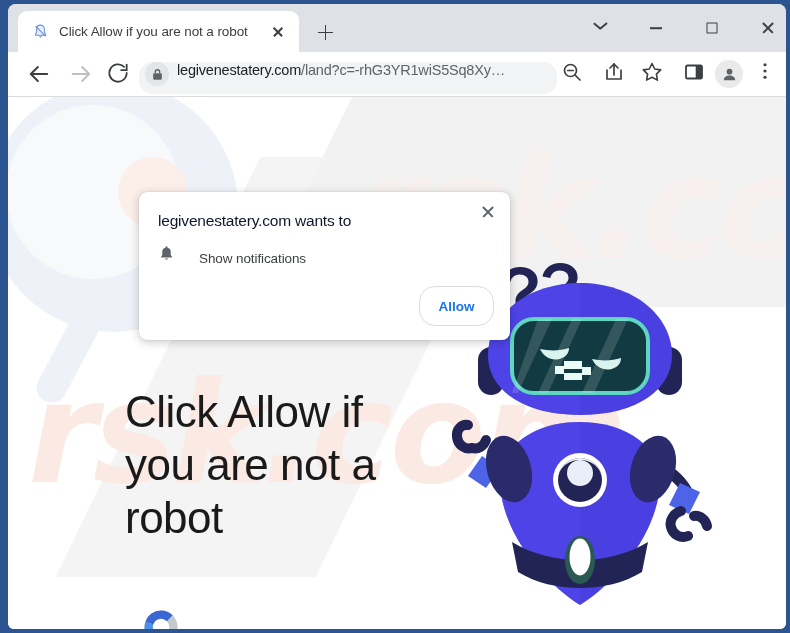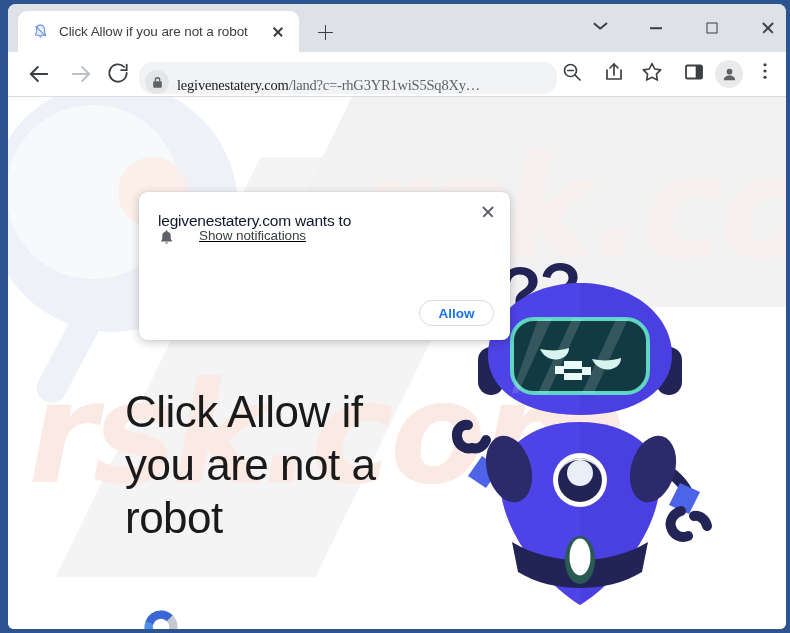--- a/index.html
+++ b/index.html
@@ -153,24 +153,23 @@
   }
   .tb-icon svg { display: block; }
 
   .omnibox {
     position: absolute;
     left: 131px; top: 10px;
     width: 418px; height: 32px;
     background: #f1f3f4;
     border-radius: 14px;
     display: flex;
-    align-items: flex-end;
+    align-items: flex-start;
     padding-left: 6px;
     box-sizing: border-box;
-    font-family: Liberation Serif, serif;
   }
   .lock-pill {
     width: 24px; height: 24px;
     border-radius: 50%;
     background: #e3e5e7;
     display: flex;
     align-items: center;
     justify-content: center;
     flex: 0 0 24px;
   }
@@ -325,40 +324,39 @@
 
   .perm-title {
     position: absolute;
     left: 19px; top: 20px;
     font-size: 15.5px;
     color: #0f172a;
     letter-spacing: -0.2px;
   }
   .perm-row {
     position: absolute;
-    left: 19px; top: 36px;
-    display: flex;
-    align-items: flex-start;
-    text-decoration: underline;
+    left: 19px; top: 52px;
+    display: flex;
+    align-items: flex-end;
   }
   .perm-row-label {
     margin-left: 24px;
     font-size: 13.5px;
     color: #3c4043;
     letter-spacing: -0.1px;
   }
   .perm-actions {
     position: absolute;
     right: 16px; bottom: 14px;
     display: flex;
     gap: 11px;
   }
   .perm-btn {
     min-width: 75px;
-    height: 26px;
+    height: 40px;
     padding: 0 16px;
     background: #ffffff;
     border: 1px solid #dadce0;
     border-radius: 16px;
     color: #1a73e8;
     font-size: 13.5px;
     font-weight: bold;
     font-family: "Liberation Sans", sans-serif;
     display: flex;
     align-items: center;

